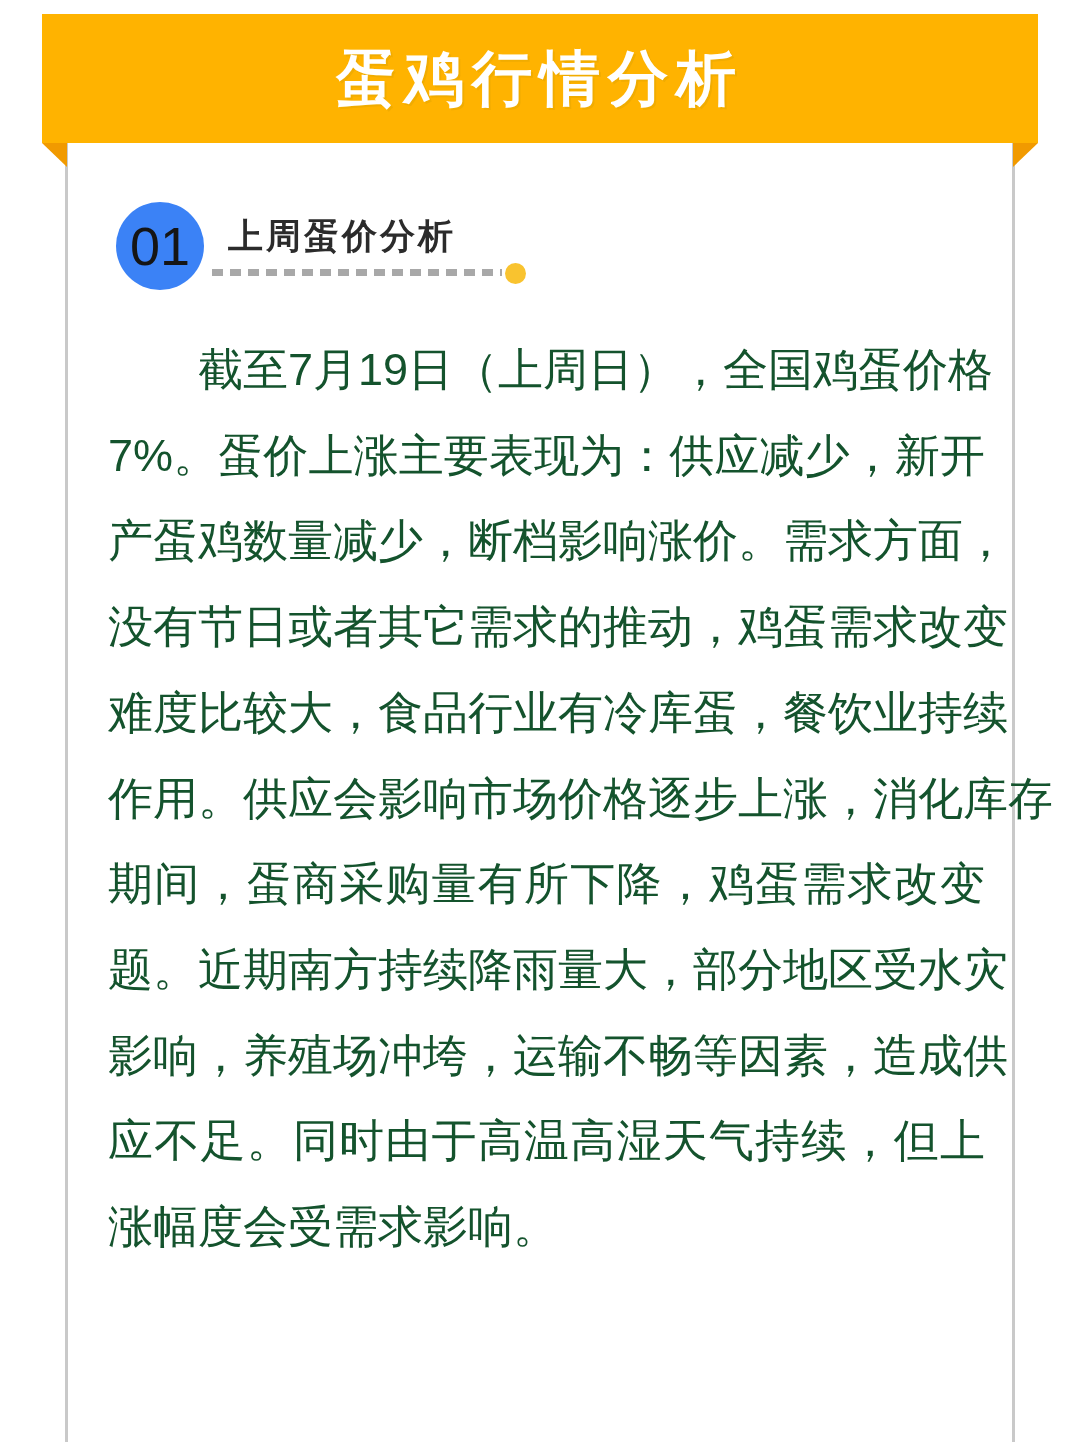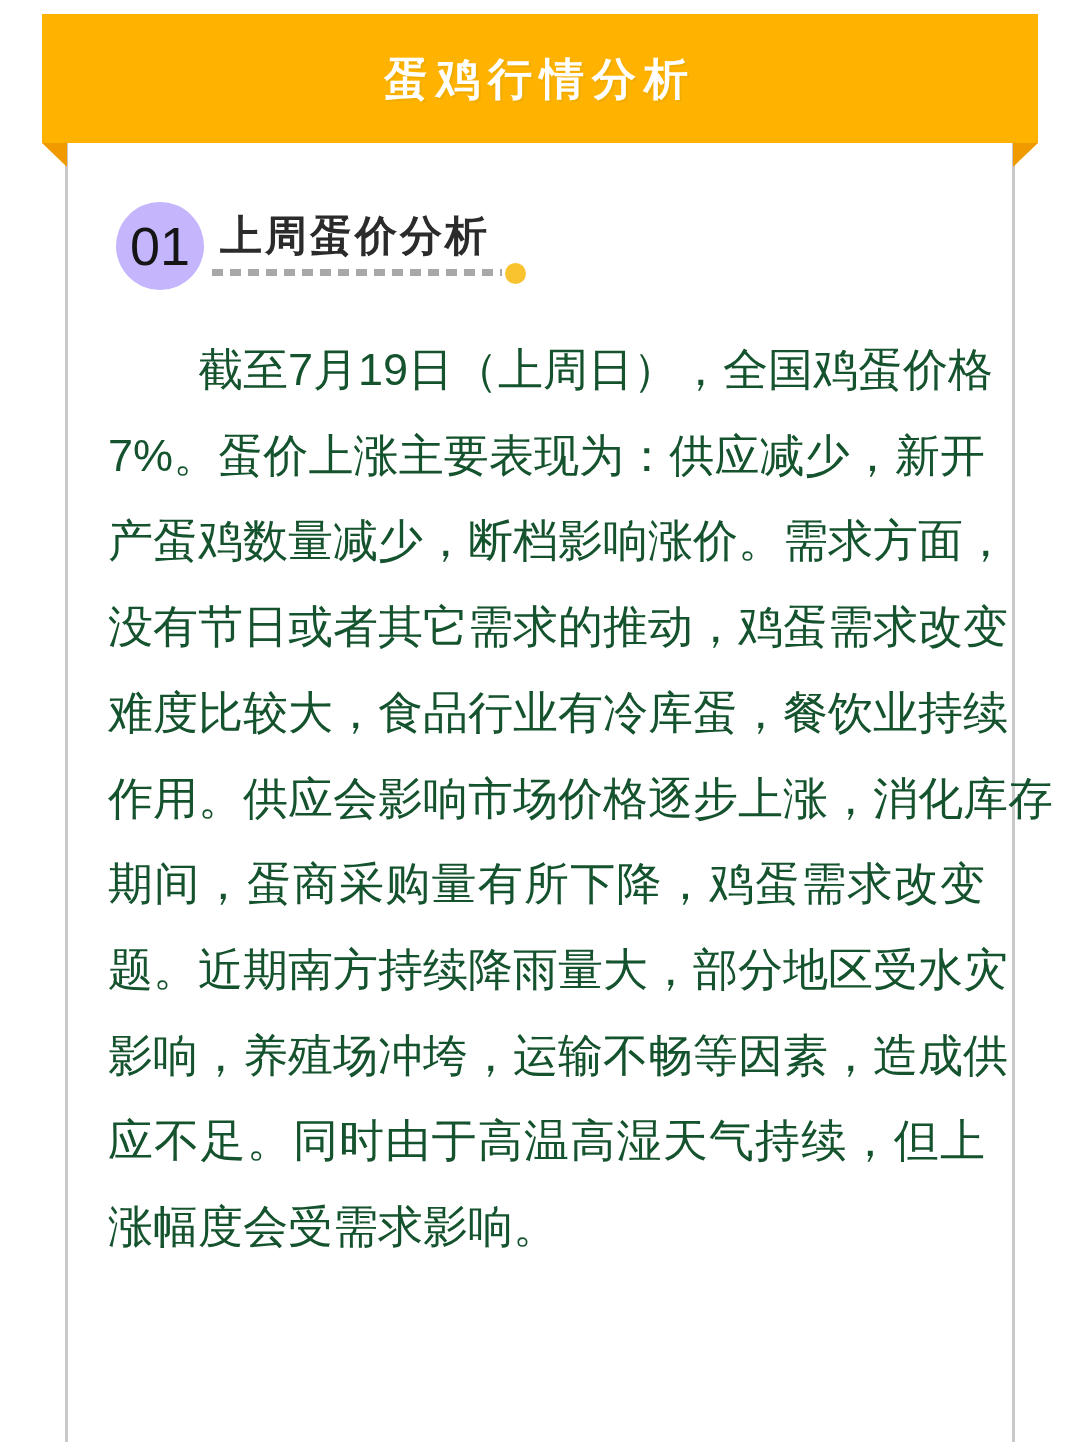--- a/index.html
+++ b/index.html
@@ -18,21 +18,21 @@
     left: 42px; top: 14px;
     width: 996px; height: 129px;
     background: #FFB300;
     z-index: 2;
   }
   .banner-title {
     width: 100%; height: 129px;
     line-height: 129px;
     text-align: center;
     color: #ffffff;
-    font-size: 44px;
+    font-size: 60px;
     font-weight: bold;
     letter-spacing: 8px;
     text-shadow: 2px 2px 0 rgba(200,150,0,0.25);
   }
   .fold {
     position: absolute;
     top: 143px;
     width: 25px; height: 24px;
     background: #F19A00;
     z-index: 1;
@@ -50,33 +50,33 @@
     border-right: 3px solid #c9c9c9;
     z-index: 0;
   }
 
   
   .section-number {
     position: absolute;
     left: 116px; top: 202px;
     width: 88px; height: 88px;
     border-radius: 50%;
-    background: #c4b5fd;
+    background: #3b82f6;
     z-index: 3;
     display: flex; align-items: center; justify-content: center;
     color: #151515;
     font-size: 54px;
     font-weight: 500;
   }
   .section-title {
     position: absolute;
-    left: 220px; top: 206px;
+    left: 228px; top: 206px;
     z-index: 3;
     color: #2b2b2b;
-    font-size: 42px;
+    font-size: 35px;
     font-weight: bold;
     letter-spacing: 3px;
     line-height: 60px;
   }
   .dashed-divider {
     position: absolute;
     left: 212px; top: 269px;
     width: 290px; height: 7px;
     background: repeating-linear-gradient(90deg, #a8a8a8 0 11px, transparent 11px 18px);
     z-index: 3;

